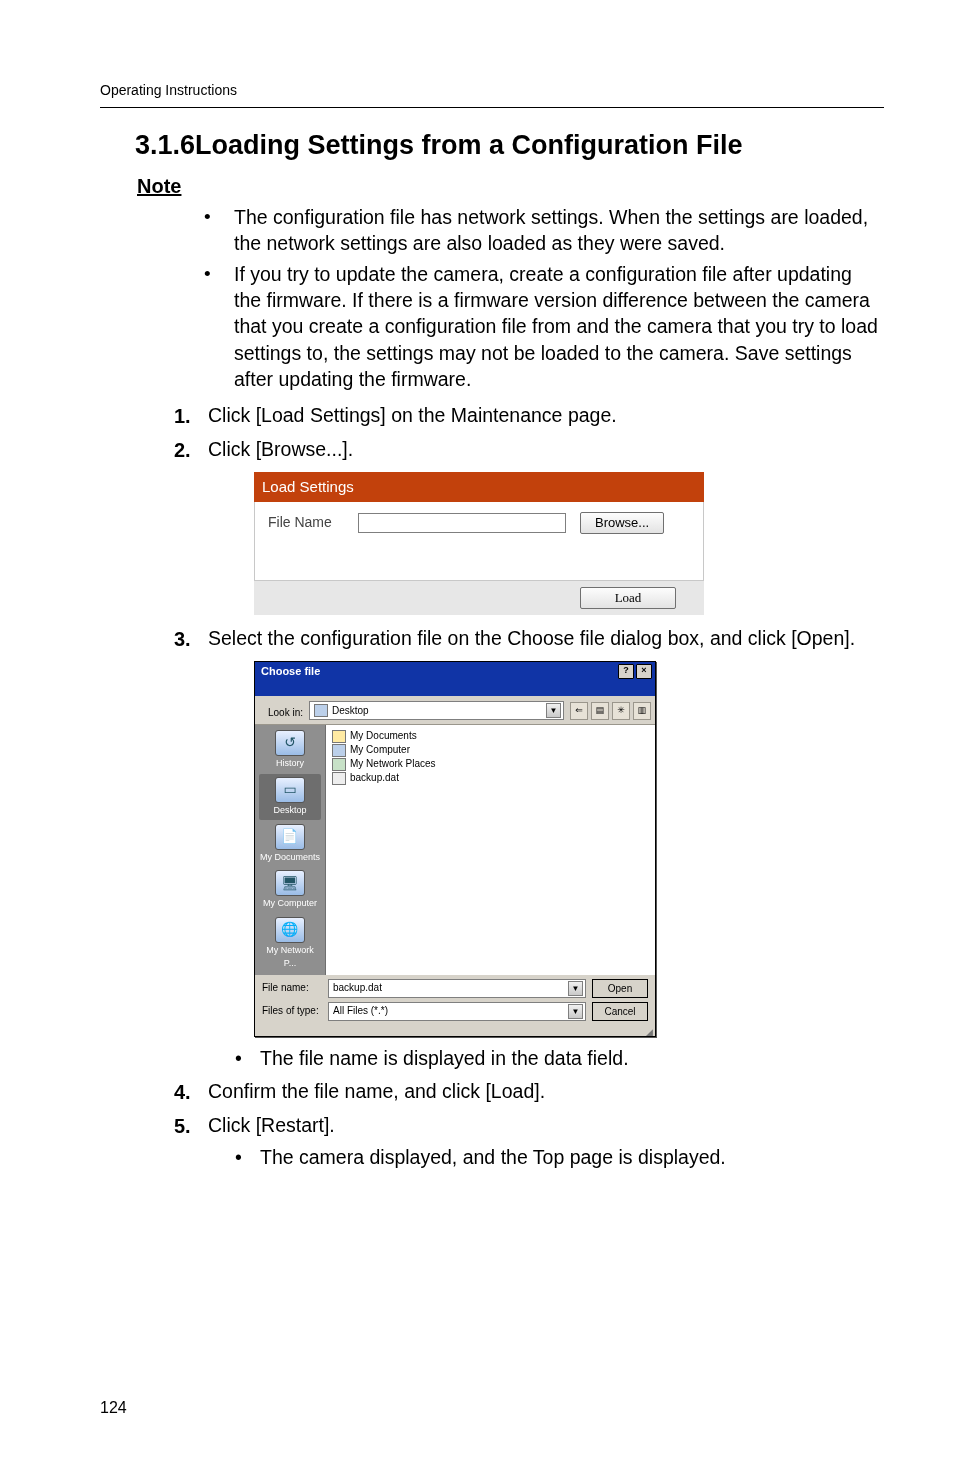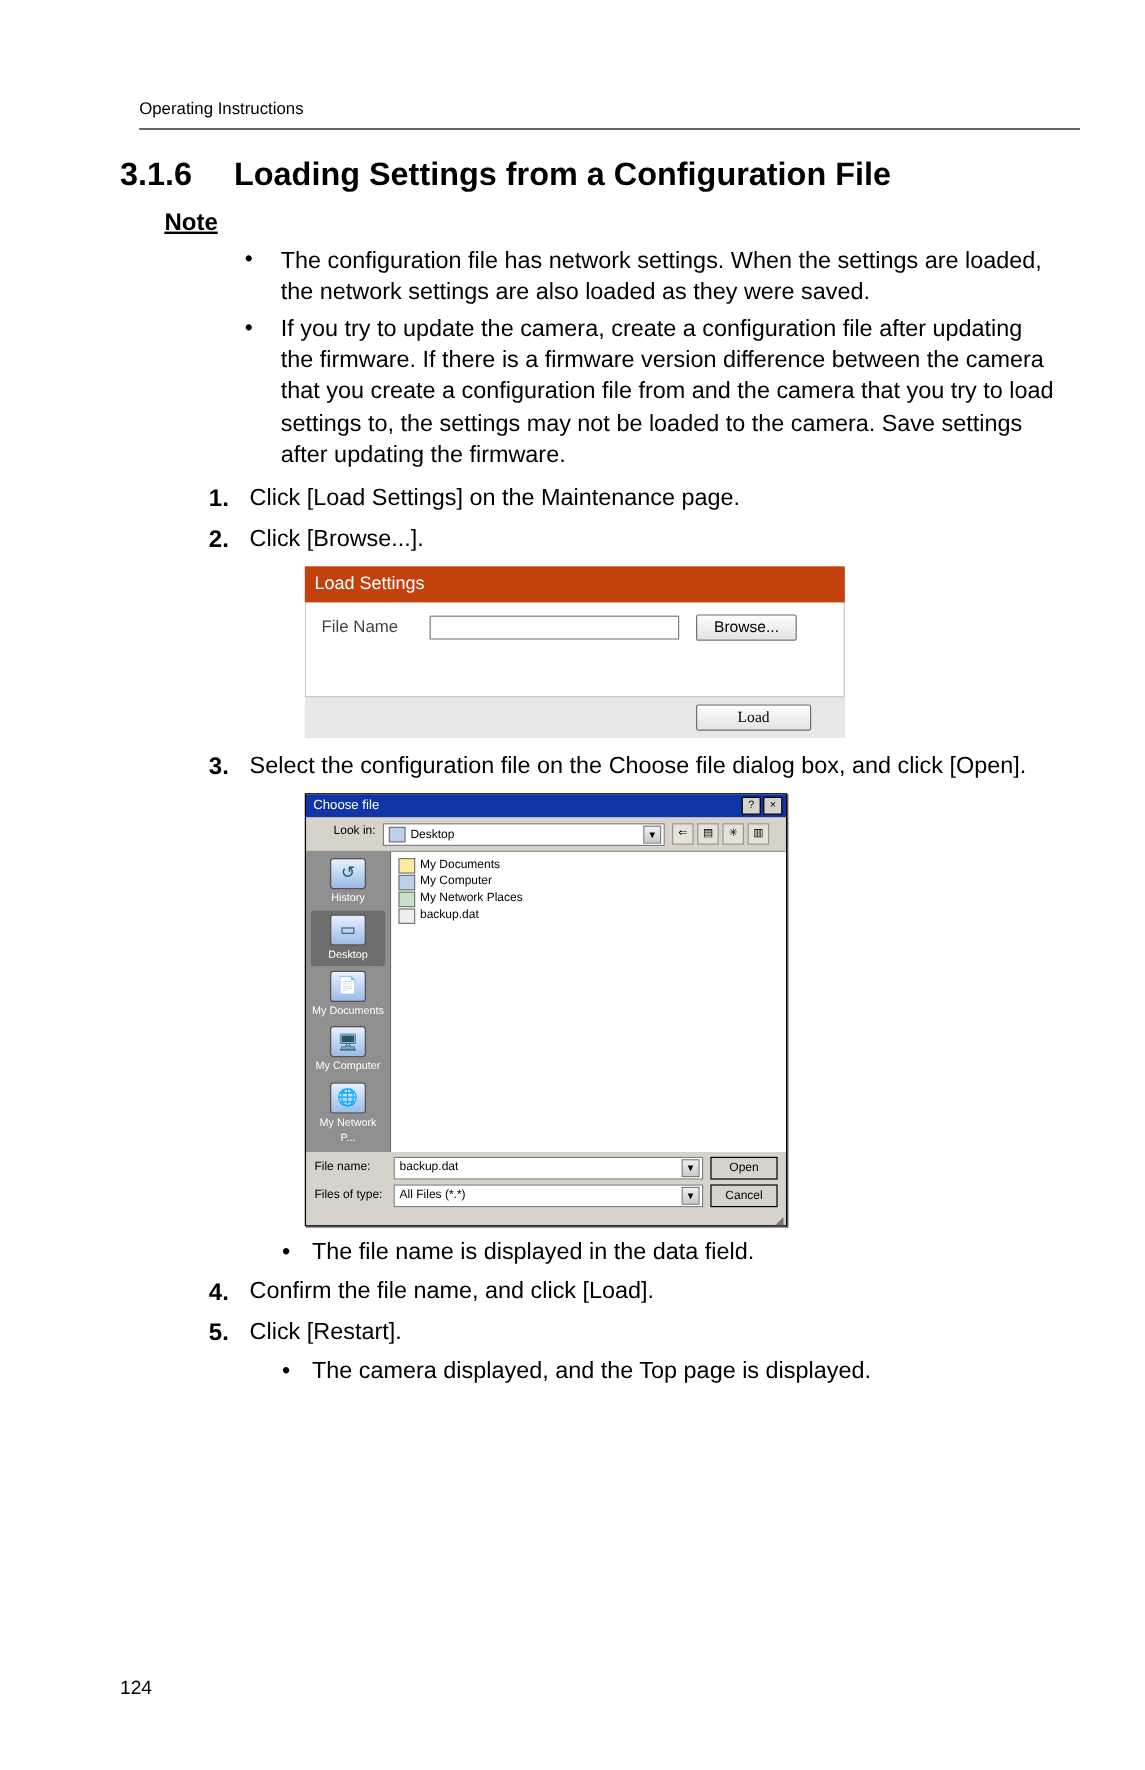--- a/index.html
+++ b/index.html
@@ -13,32 +13,32 @@
   .page {
     position: relative;
     width: 954px;
     min-height: 1475px;
     padding: 88px 74px 40px 100px;
     box-sizing: border-box;
   }
   .running-head {
     position: absolute;
     top: 82px;
-    left: 116px;
+    left: 100px;
     font-size: 14px;
     border-bottom: 1px solid #000;
     width: 784px;
     padding-bottom: 9px;
   }
   .h2 {
     margin: 42px 0 8px 0;
     font-size: 27px;
     font-weight: bold;
   }
-  .h2 .secno { display:inline-block; width: 95px; }
+  .h2 .secno { display:inline-block; width: 95px; text-align: right; }
   .intro {
     margin-left: 37px;
     font-size: 19.5px;
     line-height: 1.35;
   }
   .note-head {
     margin: 14px 0 6px 37px;
     font-size: 20px;
     font-weight: bold;
     text-decoration: underline;
@@ -152,33 +152,33 @@
     font-family: Tahoma, "MS Sans Serif", Arial, sans-serif;
     font-size: 10px;
     border: 1px solid #000;
     background: #d7d3ca;
     box-shadow: 1px 1px 0 #555;
   }
   .dlg .tb {
     background: linear-gradient(#1034a6,#1034a6);
     color:#fff;
     display:flex; align-items:flex-start; justify-content:space-between;
-    padding: 2px 3px 2px 6px;
-    font-weight: normal;
+    padding: 2px 3px 17px 6px;
+    font-weight: bold;
     font-size: 11px;
   }
   .dlg .tb .tbtns { display:flex; gap:2px; }
   .dlg .tb .tbn {
     width:14px; height:13px;
     background:#d7d3ca; border:1px solid #000; border-radius:1px;
     font-size:9px; line-height:11px; text-align:center; color:#000;
   }
   .dlg .lookrow {
-    display:flex; align-items:flex-start; gap:6px;
-    padding: 5px 14px 4px;
+    display:flex; align-items:flex-end; gap:6px;
+    padding: 5px 4px 4px;
   }
   .dlg .lookrow .lk { width:44px; text-align:right;}
   .dlg .dd {
     flex:1; height:17px; background:#fff; border:1px solid #7f7f7f;
     display:flex; align-items:center; justify-content:space-between;
     padding:0 2px 0 4px;
   }
   .dlg .dd .ddlabel { display:flex; align-items:center; gap:4px; font-size:10px;}
   .dlg .dd .darrow {
     width:13px; height:13px; border:1px solid #7f7f7f;

